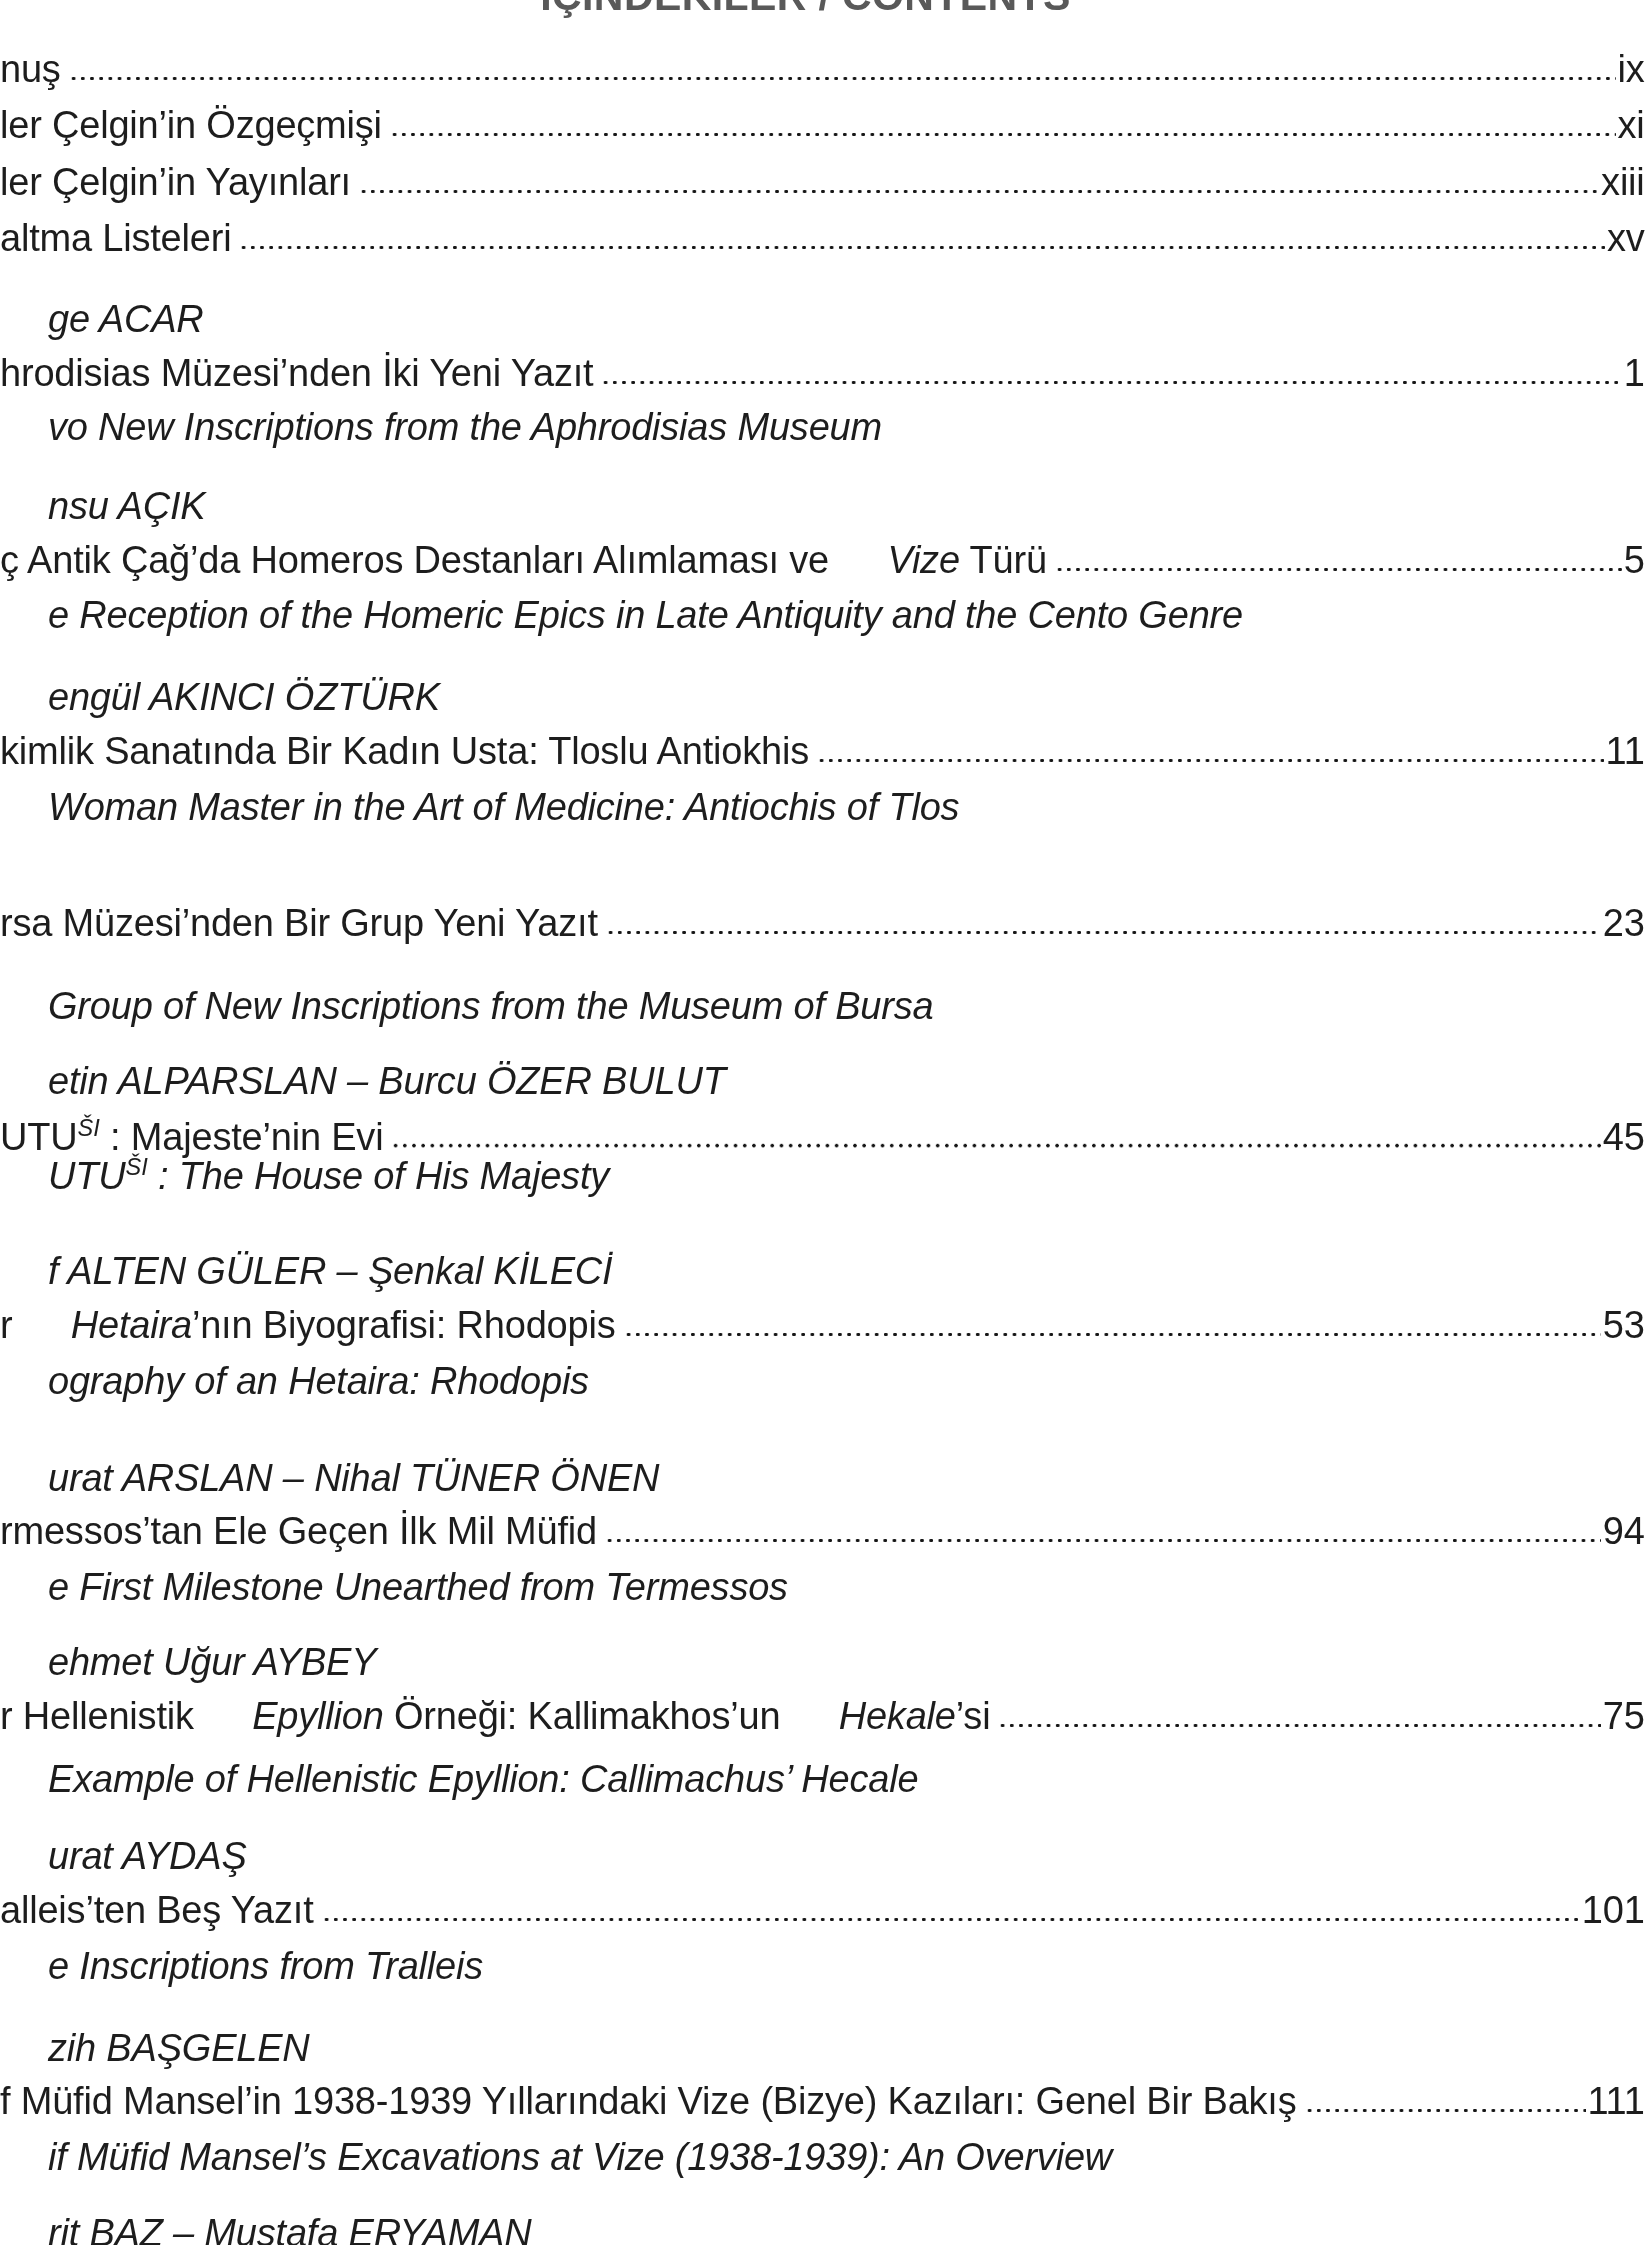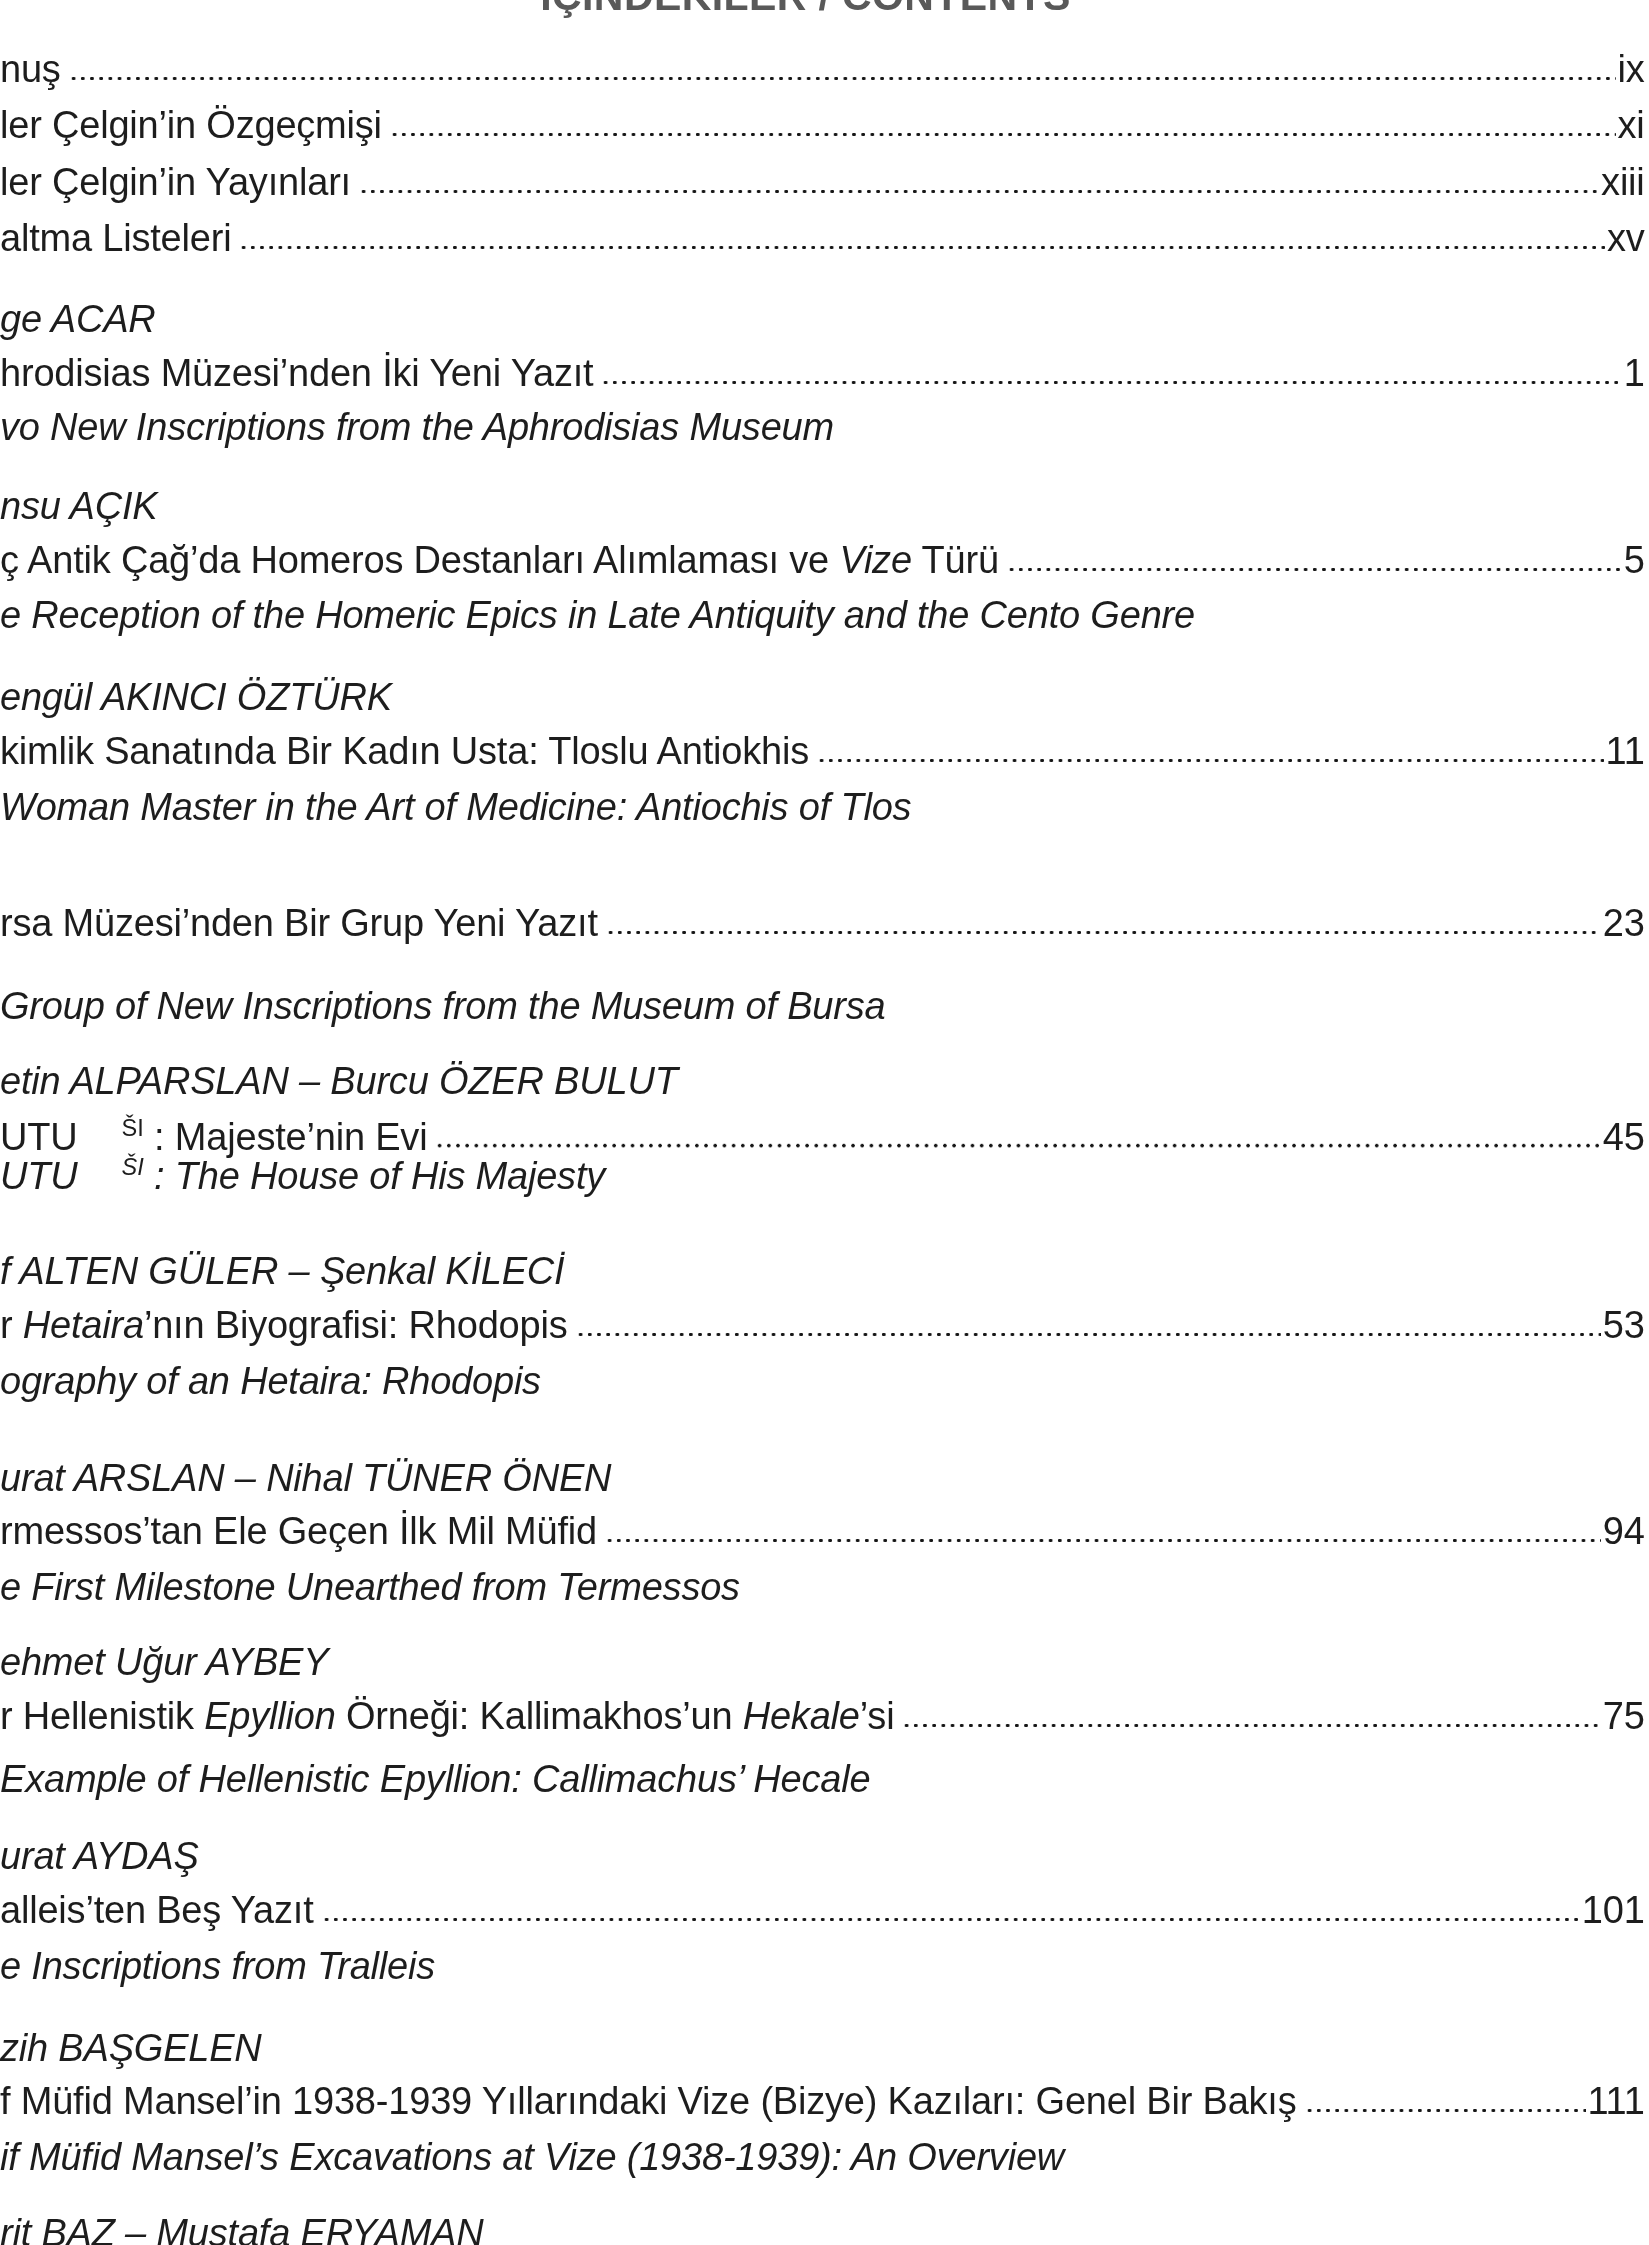--- a/index.html
+++ b/index.html
@@ -51,25 +51,25 @@
     min-width: 0;
     height: 7.2px;
     margin-left: 8px;
     margin-right: 1.8px;
     background-image: radial-gradient(circle, #161616 1.6px, transparent 2px);
     background-size: 9.2px 7.2px;
     background-repeat: repeat-x;
     background-position: left bottom;
   }
   .pg { flex: 0 0 auto; }
-  .author, .en, .it { font-style: italic; }
+  .author, .en, .it { font-style: italic; padding-left: 48px; }
   sup.sup {
     font-size: 0.62em;
+    font-style: italic;
     letter-spacing: 0;
-    margin-left: 44px;
   }
 </style>
 </head>
 <body>
 
 <main class="page">
 
   <h1 class="title">İÇİNDEKİLER / CONTENTS</h1>
 
   <div class="row" style="top:52px">

